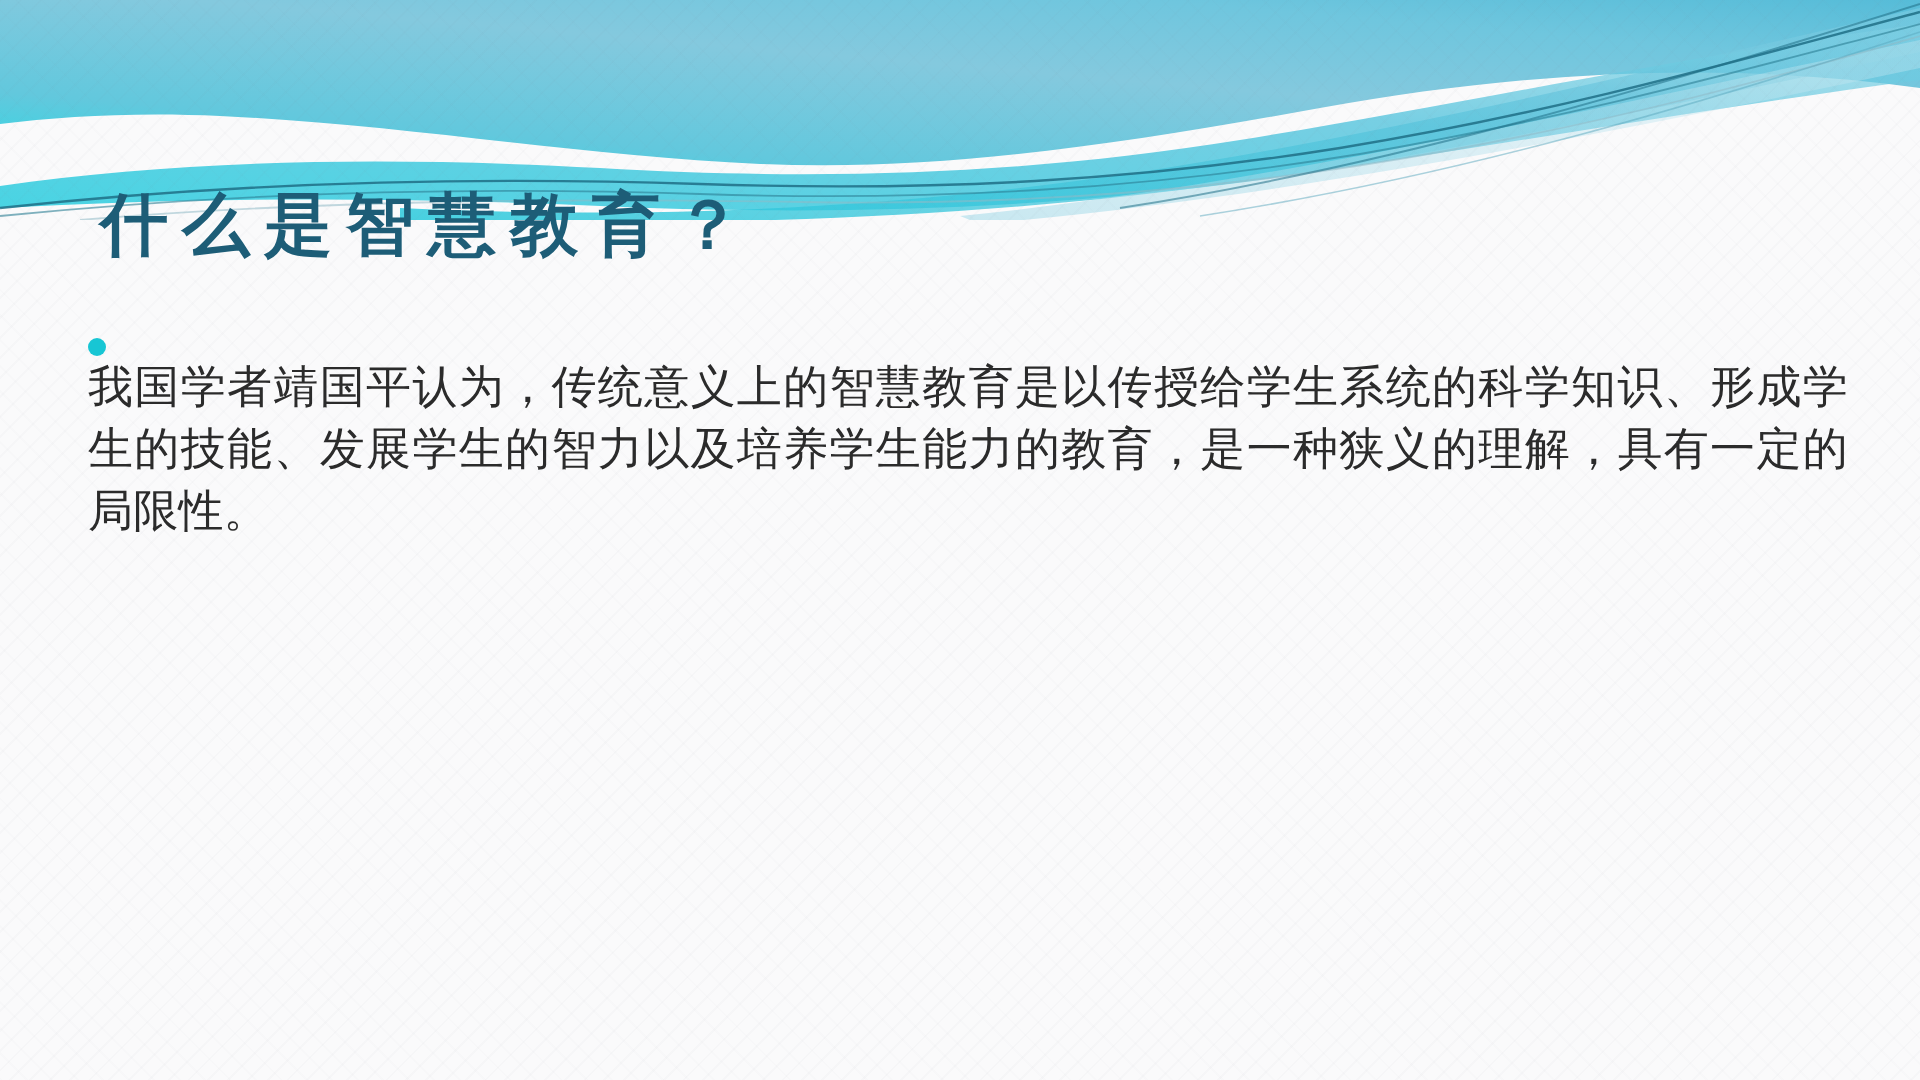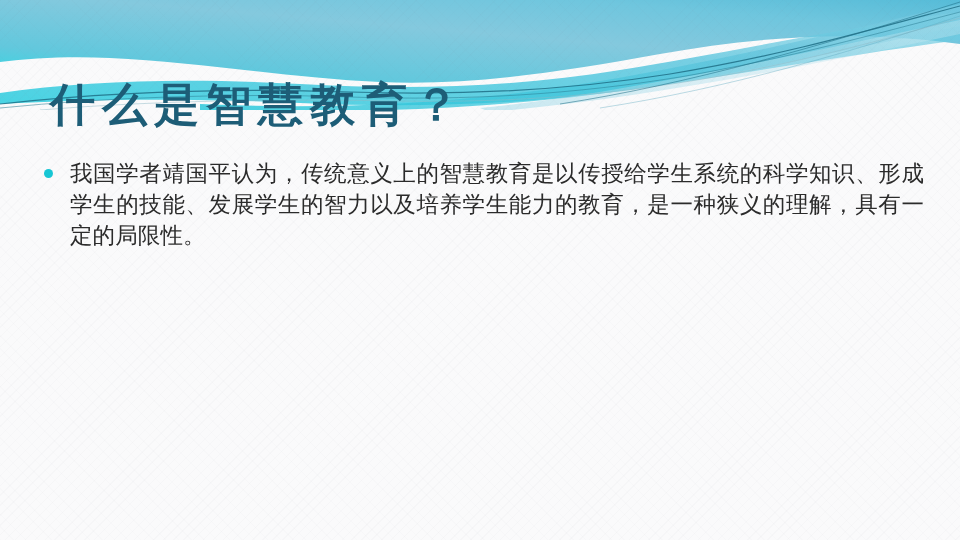--- a/index.html
+++ b/index.html
@@ -45,40 +45,41 @@
     z-index: 1;
   }
   #content {
     position: absolute;
     inset: 0;
     z-index: 3;
   }
   #slide-title {
     position: absolute;
     left: 50px;
-    top: 78px;
-    font-family: Liberation Sans, sans-serif;
-    font-size: 45px;
+    top: 96px;
+    font-family: Liberation Mono, monospace;
+    font-size: 34px;
     font-weight: 700;
     letter-spacing: 7px;
     color: #1d5d77;
     white-space: nowrap;
     line-height: 1.2;
   }
   #bullet-list {
     position: absolute;
     left: 44px;
     top: 158px;
     width: 880px;
   }
   .bullet-item {
     position: relative;
     display: flex;
     align-items: flex-start;
     margin-bottom: 6px;
+    flex-direction: column;
   }
   .bullet-marker {
     flex: 0 0 auto;
     width: 26px;
     padding-top: 11px;
     box-sizing: border-box;
   }
   .bullet-dot {
     display: block;
     width: 9px;

